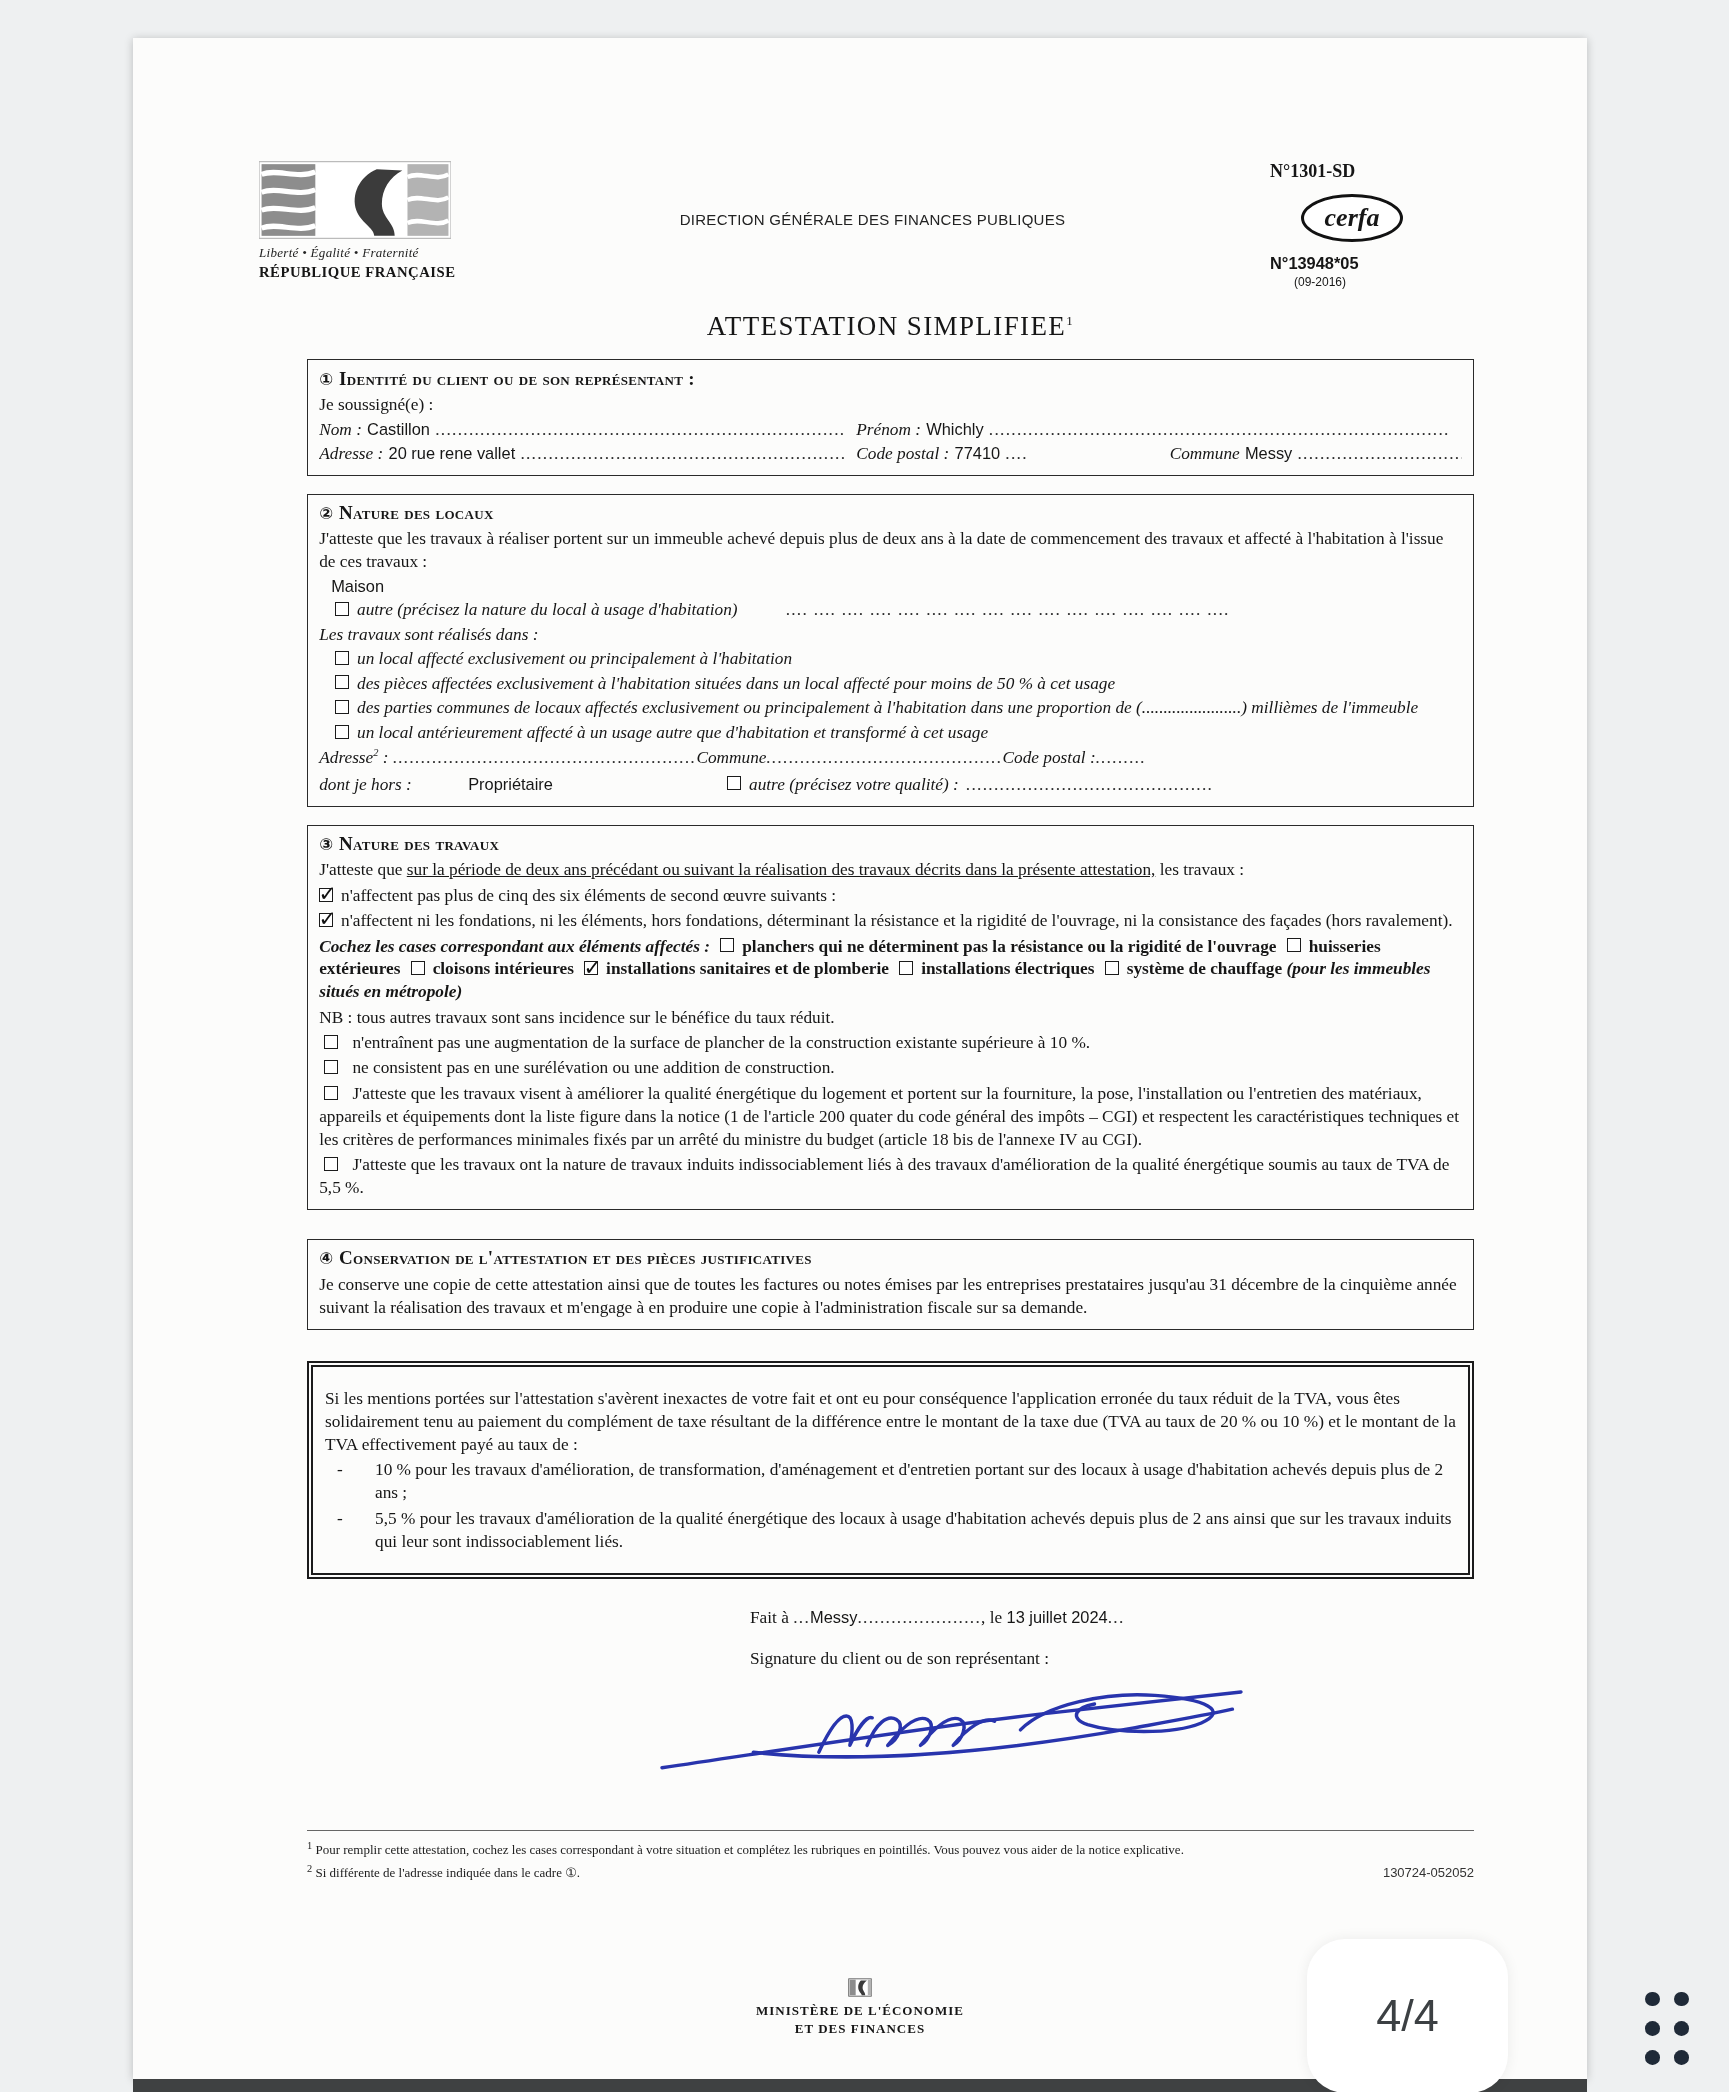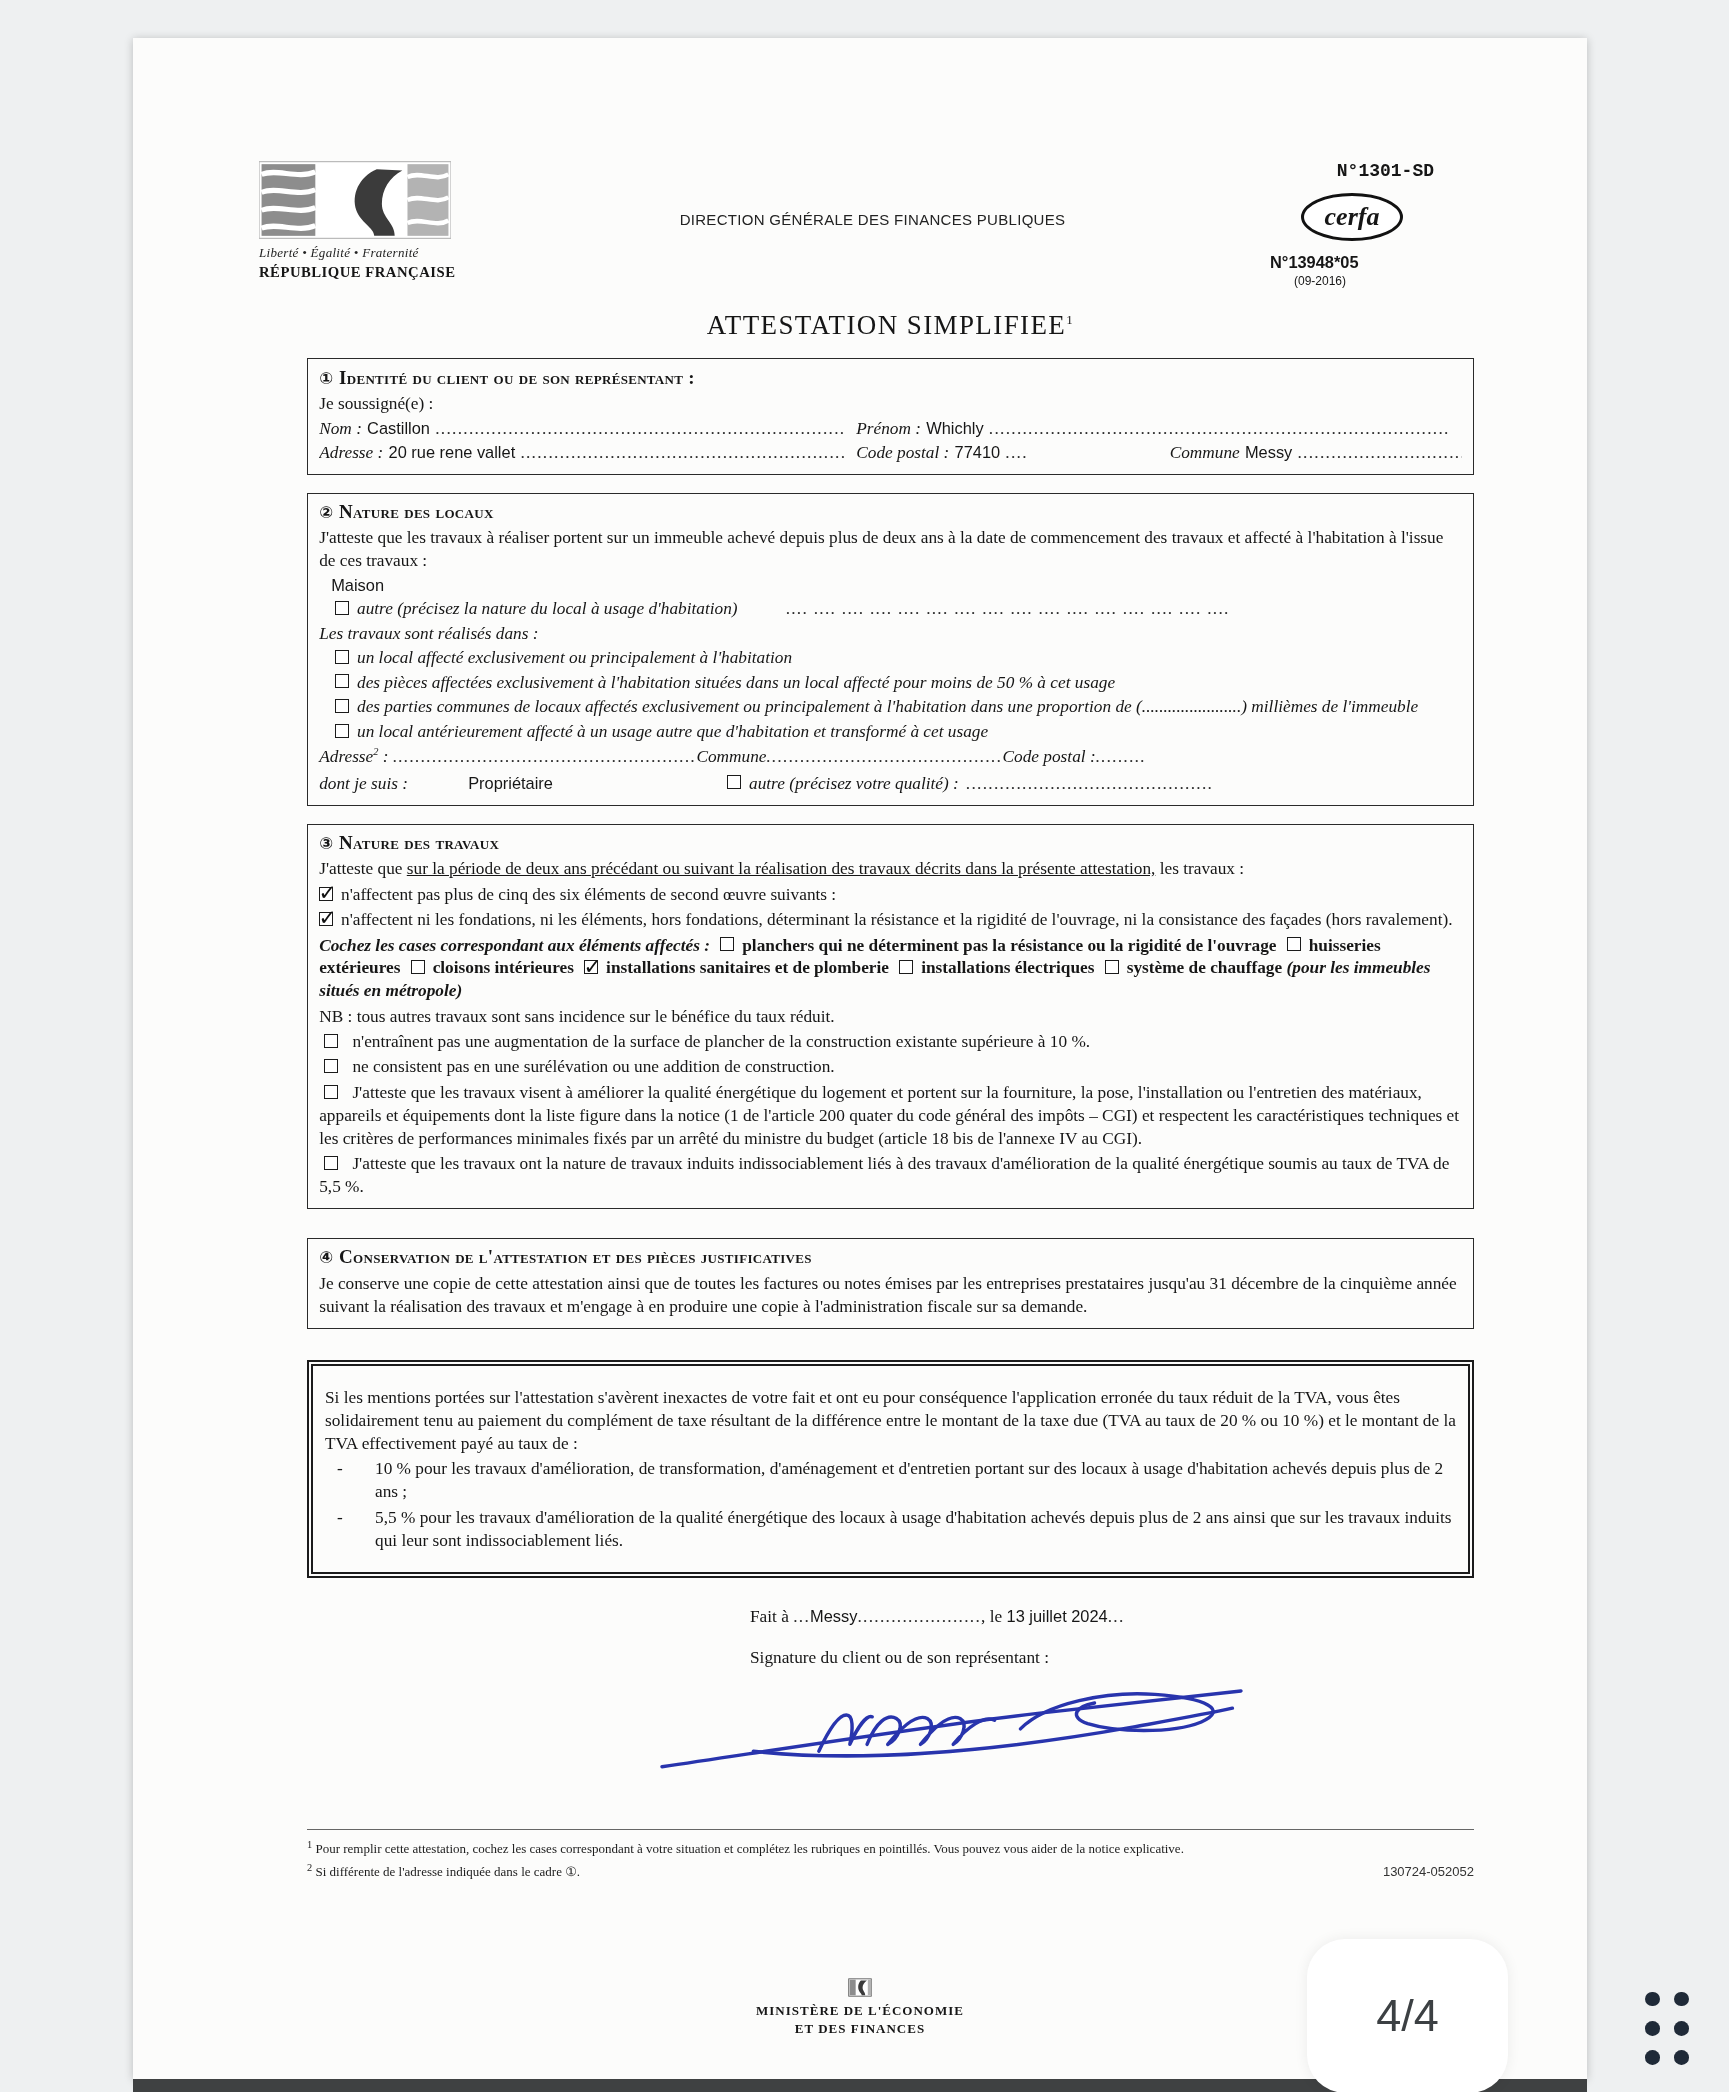--- a/index.html
+++ b/index.html
@@ -18,21 +18,21 @@
   .content { position:absolute; inset:0; padding:123px 113px 0 174px; }
 
   
   .doc-header { display:flex; align-items:flex-start; margin-left:-48px; }
   .logo-block { width:216px; flex:none; }
   .logo-block svg { width:192px; height:78px; display:block; }
   .motto { font-size:13px; font-style:italic; margin-top:6px; letter-spacing:0.3px; color:#222; }
   .republic { font-size:14.7px; letter-spacing:0.5px; margin-top:2.6px; font-weight:bold; font-family:"Liberation Serif",serif; }
   .direction { flex:1; text-align:center; margin-top:50px; font-family:"Liberation Sans",sans-serif; font-size:15px; letter-spacing:0.3px; color:#222; }
   .form-ids { width:164px; flex:none; text-align:center; margin-right:40px; }
-  .form-number { font-family:Liberation Mono, monospace; font-weight:bold; font-size:18px; text-align:right; }
+  .form-number { font-family:Liberation Serif, serif; font-weight:bold; font-size:18px; text-align:left; }
   .cerfa-oval { display:inline-block; margin-top:12px; border:3.5px solid #121212; border-radius:50%; width:102px; height:48px; line-height:42px; font-style:italic; font-weight:bold; font-size:26px; background:#fff; }
   .cerfa-number { font-family:"Liberation Sans",sans-serif; font-weight:bold; font-size:16.4px; margin-top:12px; text-align:left; }
   .cerfa-version { font-family:"Liberation Sans",sans-serif; font-size:12px; margin-top:1.7px; text-align:left; padding-left:24px; }
 
   
   .title { text-align:center; font-size:27px; font-weight:normal; letter-spacing:1.4px; margin-top:22.5px; }
   .title sup { font-size:13px; }
 
   
   .box { border:1.7px solid #2a2a2a; margin-top:17.3px; padding:5.2px 11.2px 9.5px; font-size:17.3px; line-height:1.32; }
@@ -174,21 +174,21 @@
       <p class="line">J'atteste que les travaux à réaliser portent sur un immeuble achevé depuis plus de deux ans à la date de commencement des travaux et affecté à l'habitation à l'issue de ces travaux :</p>
       <div class="line typed indent">Maison</div>
       <p class="opt"><span class="cb" data-checked="false"></span><span class="it">autre (précisez la nature du local à usage d'habitation)</span><span class="dots autre-dots">.... .... .... .... .... .... .... .... .... .... .... .... .... .... .... ....</span></p>
       <div class="line it">Les travaux sont réalisés dans :</div>
       <p class="opt"><span class="cb" data-checked="false"></span><span class="it">un local affecté exclusivement ou principalement à l'habitation</span></p>
       <p class="opt"><span class="cb" data-checked="false"></span><span class="it">des pièces affectées exclusivement à l'habitation situées dans un local affecté pour moins de 50 % à cet usage</span></p>
       <p class="opt"><span class="cb" data-checked="false"></span><span class="it">des parties communes de locaux affectés exclusivement ou principalement à l'habitation dans une proportion de (.......................) millièmes de l'immeuble</span></p>
       <p class="opt"><span class="cb" data-checked="false"></span><span class="it">un local antérieurement affecté à un usage autre que d'habitation et transformé à cet usage</span></p>
       <p class="line it"><span>Adresse</span><sup>2</sup><span> : </span><span class="dots">......................................................</span><span>Commune</span><span class="dots">..........................................</span><span>Code postal :</span><span class="dots">.........</span></p>
       <div class="dont-row">
-        <span class="it dont-label">dont je suis :</span>
+        <span class="it dont-label">dont je hors :</span>
         <span class="typed dont-value">Propriétaire</span>
         <span class="cb" data-checked="false"></span>
         <span class="it" style="margin-right:7px;">autre (précisez votre qualité) :</span>
         <span class="dots">............................................</span>
       </div>
     </section>
 
     <section class="box">
       <div class="box-heading">
         <span class="num">③</span><span class="hd">Nature des travaux</span>

